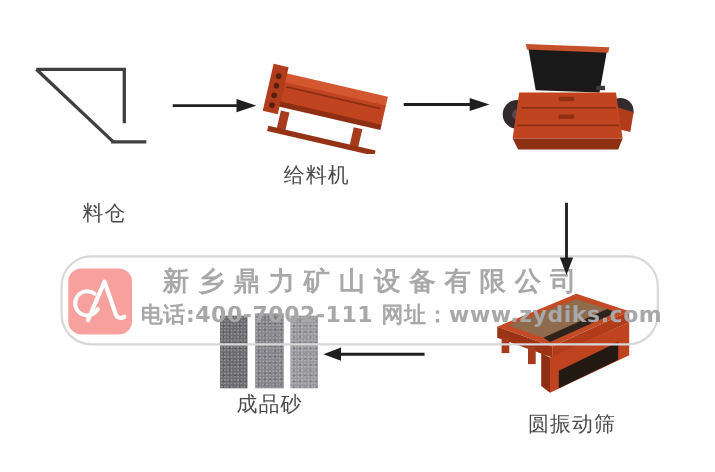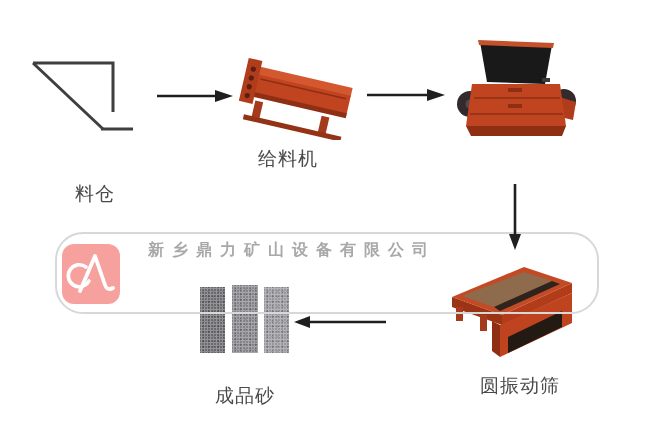--- a/index.html
+++ b/index.html
@@ -46,21 +46,21 @@
   .watermark-logo{
     position:absolute;
     left:62px;top:244px;width:58px;height:60px;
     border-radius:12px;
     background:#f7a19e;
     z-index:6;
   }
   .watermark-company{
     position:absolute;
     left:148px;top:240px;width:410px;
-    font-size:16px;font-weight:600;
+    font-size:24px;font-weight:600;
     letter-spacing:8px;
     color:#a8a8a8;
     white-space:nowrap;
     z-index:6;
   }
   .watermark-contact{
     position:absolute;
     left:128px;top:273px;width:430px;
     font-size:20px;font-weight:600;
     letter-spacing:0.5px;
@@ -148,26 +148,27 @@
   <div class="node-label" style="left:460px;top:373px;width:120px;text-align:center;">圆振动筛</div>
 
   <svg class="abs arrow" style="left:292px;top:314px;" width="96" height="16" viewBox="0 0 96 16">
     <line x1="94" y1="8" x2="16" y2="8" stroke="#1f1f1f" stroke-width="2.6"></line>
     <polygon points="2,8 18,2 18,14" fill="#1f1f1f"></polygon>
   </svg>
 
   <div class="sand-bar" style="left:200px;top:287px;width:25px;height:66px;background-color:#6b6b6f;"></div>
   <div class="sand-bar" style="left:232px;top:285px;width:26px;height:68px;background-color:#84848a;"></div>
   <div class="sand-bar" style="left:264px;top:287px;width:25px;height:66px;background-color:#97979d;"></div>
-  <div class="node-label" style="left:185px;top:355px;width:120px;margin-top:28px;">成品砂</div>
+  <div class="node-label" style="left:185px;top:355px;width:120px;">成品砂</div>
 
   <div class="watermark-frame"></div>
 
   <div class="watermark-logo">
     <svg width="58" height="60" viewBox="0 0 58 60">
       <path d="M24 23 a11 11 0 1 0 3 14" fill="none" stroke="#ffffff" stroke-width="3.6" stroke-linecap="round"></path>
       <path d="M18 47 L33 12 L43 41 q2 6 8 3" fill="none" stroke="#ffffff" stroke-width="3.8" stroke-linecap="round" stroke-linejoin="round"></path>
     </svg>
   </div>
 
   <div class="watermark-company">新乡鼎力矿山设备有限公司</div>
+  <div class="watermark-contact">电话:400-7002-111 网址：www.zydiks.com</div>
 
 </div>
 
 </body></html>

